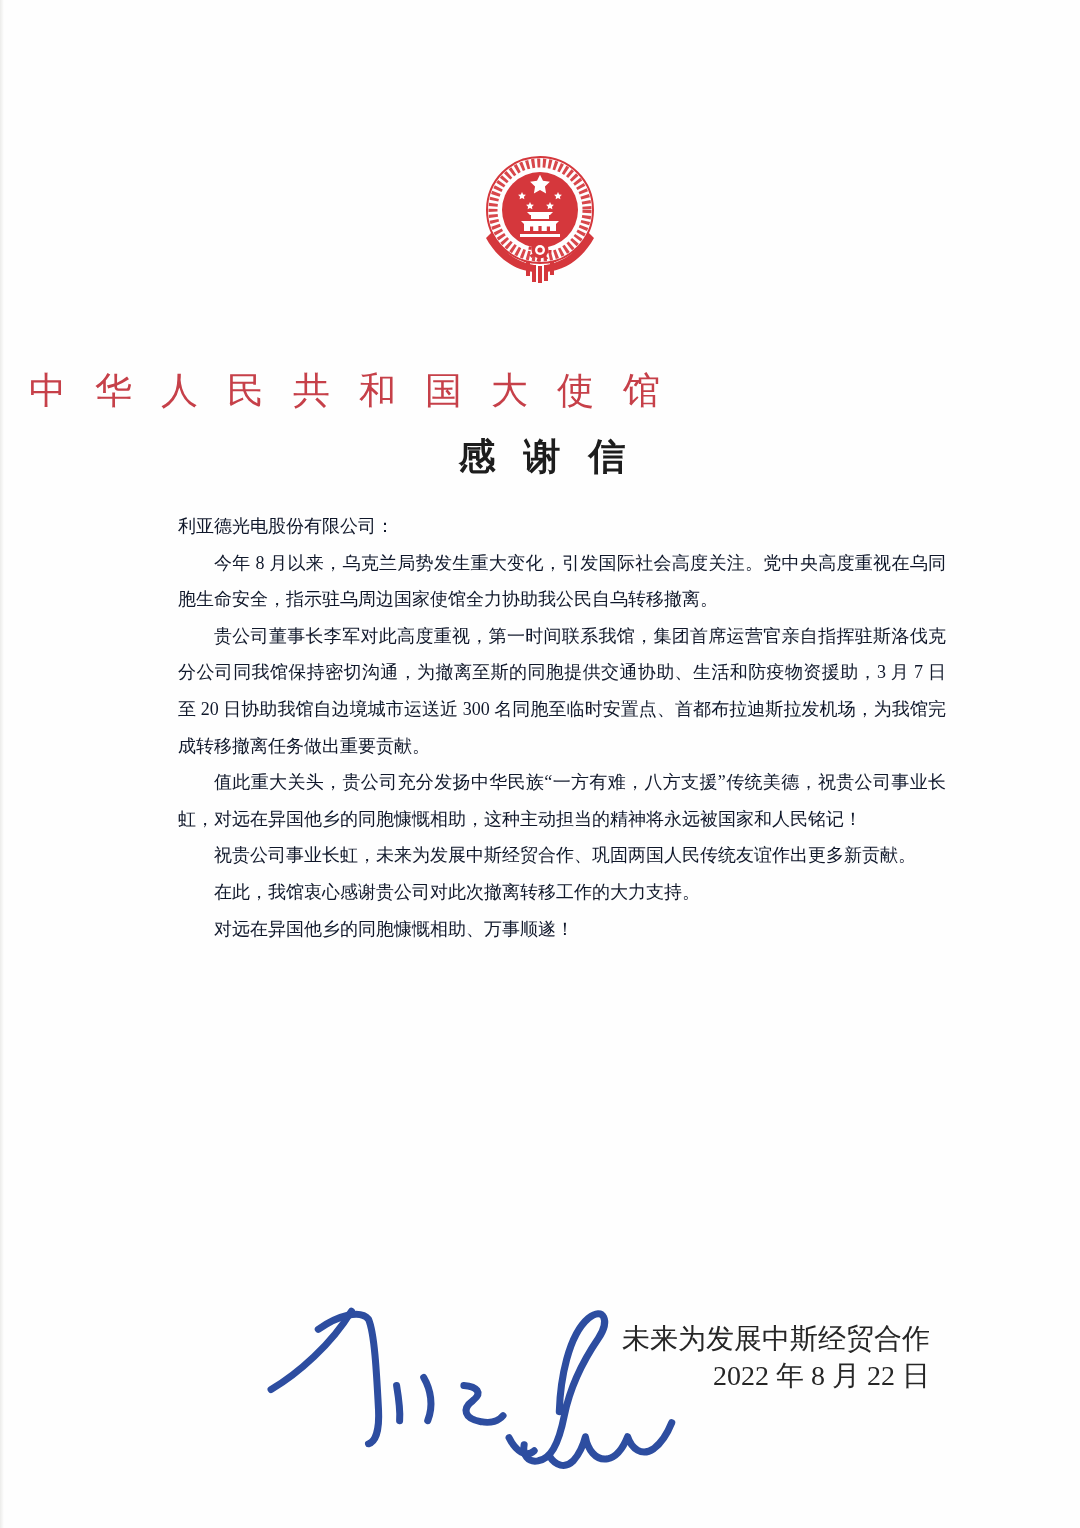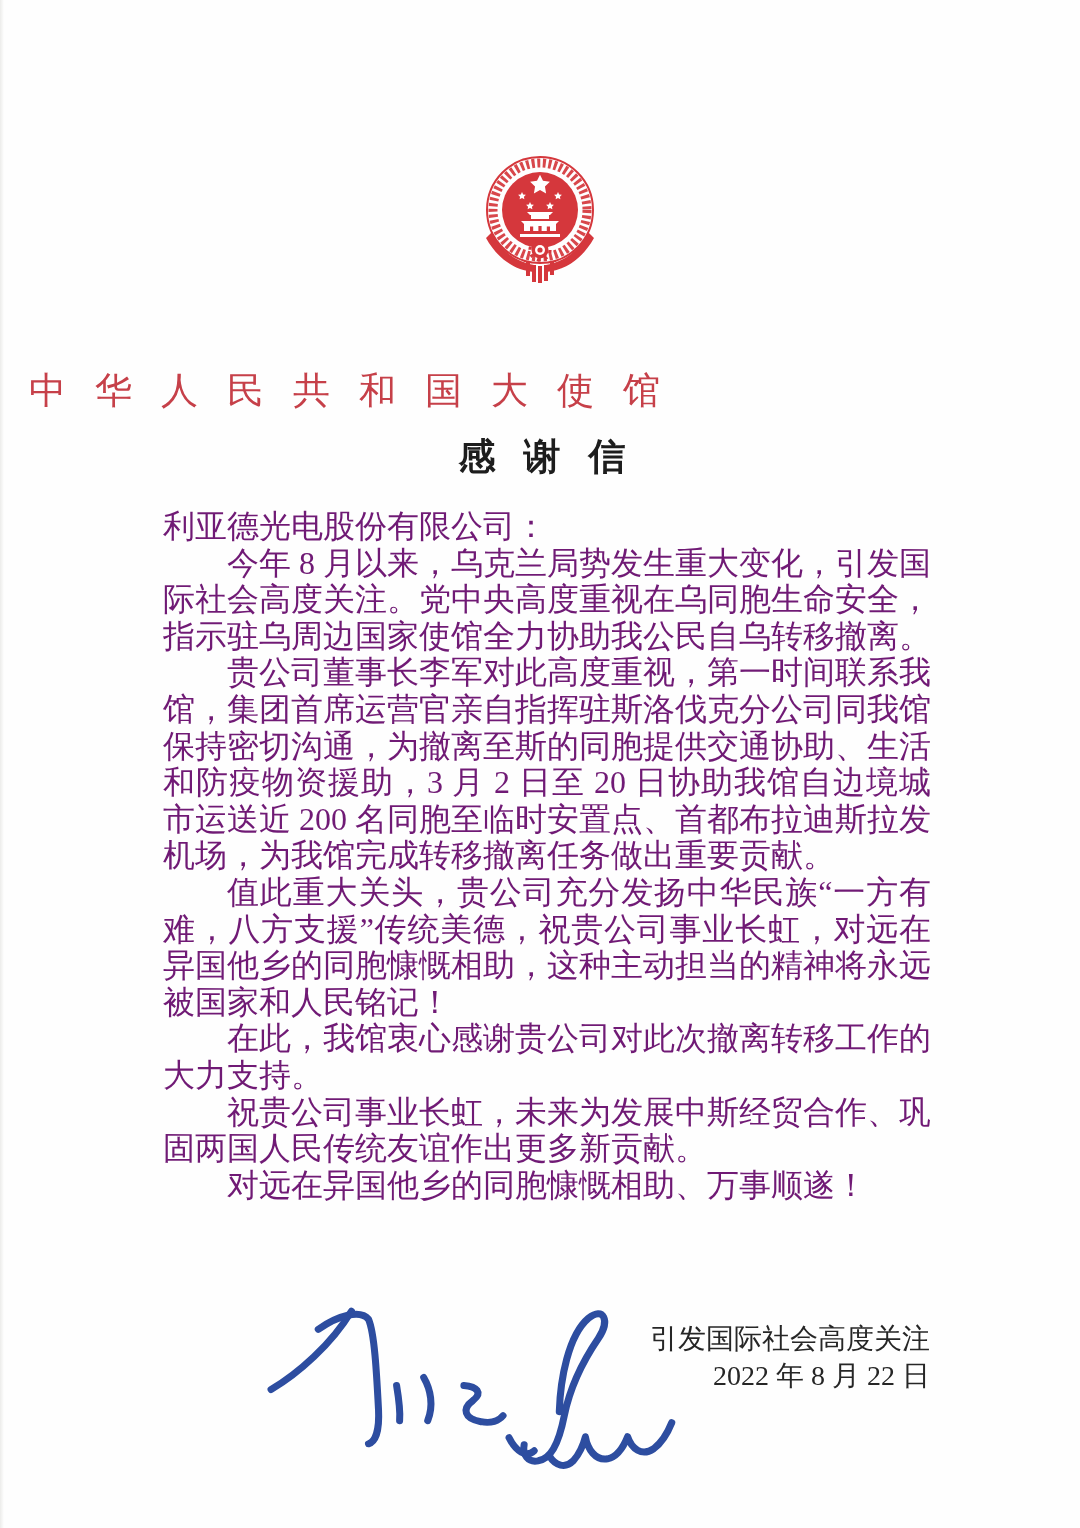--- a/index.html
+++ b/index.html
@@ -57,27 +57,27 @@
     font-size: 37px;
     line-height: 40px;
     color: #1d1d1d;
     letter-spacing: 28px;
     padding-left: 28px;
     font-weight: 600;
   }
 
   .letter-body {
     position: absolute;
-    left: 163px;
+    left: 178px;
     top: 508px;
     width: 768px;
-    font-size: 32px;
+    font-size: 18px;
     line-height: 36.6px;
     text-align: justify;
-    color: #701a75;
+    color: #0f172a;
   }
   .letter-body p { margin: 0; text-indent: 2em; }
   .letter-body p.no-indent { text-indent: 0; }
 
   .signature-wrap {
     position: absolute;
     left: 256px;
     top: 1288px;
     width: 472px;
     height: 188px;
@@ -139,40 +139,40 @@
     </g>
   </svg>
 
   <div class="org-header">中华人民共和国大使馆</div>
 
   <div class="letter-title">感谢信</div>
 
   <div class="letter-body">
     <p class="no-indent">利亚德光电股份有限公司：</p>
     <p>今年 8 月以来，乌克兰局势发生重大变化，引发国际社会高度关注。党中央高度重视在乌同胞生命安全，指示驻乌周边国家使馆全力协助我公民自乌转移撤离。</p>
-    <p>贵公司董事长李军对此高度重视，第一时间联系我馆，集团首席运营官亲自指挥驻斯洛伐克分公司同我馆保持密切沟通，为撤离至斯的同胞提供交通协助、生活和防疫物资援助，3 月 2 日至 20 日协助我馆自边境城市运送近 200 名同胞至临时安置点、首都布拉迪斯拉发机场，为我馆完成转移撤离任务做出重要贡献。</p>
+    <p>贵公司董事长李军对此高度重视，第一时间联系我馆，集团首席运营官亲自指挥驻斯洛伐克分公司同我馆保持密切沟通，为撤离至斯的同胞提供交通协助、生活和防疫物资援助，3 月 7 日至 20 日协助我馆自边境城市运送近 300 名同胞至临时安置点、首都布拉迪斯拉发机场，为我馆完成转移撤离任务做出重要贡献。</p>
     <p>值此重大关头，贵公司充分发扬中华民族“一方有难，八方支援”传统美德，祝贵公司事业长虹，对远在异国他乡的同胞慷慨相助，这种主动担当的精神将永远被国家和人民铭记！</p>
+    <p>祝贵公司事业长虹，未来为发展中斯经贸合作、巩固两国人民传统友谊作出更多新贡献。</p>
     <p>在此，我馆衷心感谢贵公司对此次撤离转移工作的大力支持。</p>
-    <p>祝贵公司事业长虹，未来为发展中斯经贸合作、巩固两国人民传统友谊作出更多新贡献。</p>
     <p>对远在异国他乡的同胞慷慨相助、万事顺遂！</p>
   </div>
 
   <div class="signature-wrap">
     <svg viewBox="0 0 470 185" width="472" height="188" aria-hidden="true">
       <g fill="none" stroke="#2d4da0" stroke-width="7" stroke-linecap="round" stroke-linejoin="round">
         <path d="M95,22 C75,55 42,84 15,100"></path>
         <path d="M62,40 C82,26 104,20 112,30 C118,44 120,82 122,120 C123,140 119,152 112,154"></path>
         <path d="M140,96 C142,108 144,120 143,131"></path>
         <path d="M167,88 C174,100 177,116 171,131"></path>
         <path d="M207,96 C220,97 226,103 216,111 C205,119 207,129 224,132 C234,134 242,131 246,126"></path>
         <path d="M302,122 C303,90 311,46 331,29 C346,17 353,31 341,49 C326,71 313,96 307,126 C301,156 293,169 281,171 C271,173 265,165 267,155"></path>
         <path d="M252,148 C259,162 269,168 277,161"></path>
         <path d="M292,166 C298,176 308,179 316,171 C322,164 326,155 328,147 C330,159 338,171 350,169 C360,167 366,157 370,147 C374,159 384,167 396,159 C404,153 410,143 414,133"></path>
       </g>
     </svg>
   </div>
 
   <div class="signoff">
-    <div>引发国际社会高度关注</div>
+    <div>未来为发展中斯经贸合作</div>
     <div>2022 年 8 月 22 日</div>
   </div>
 
 </div>
 
 </body></html>

